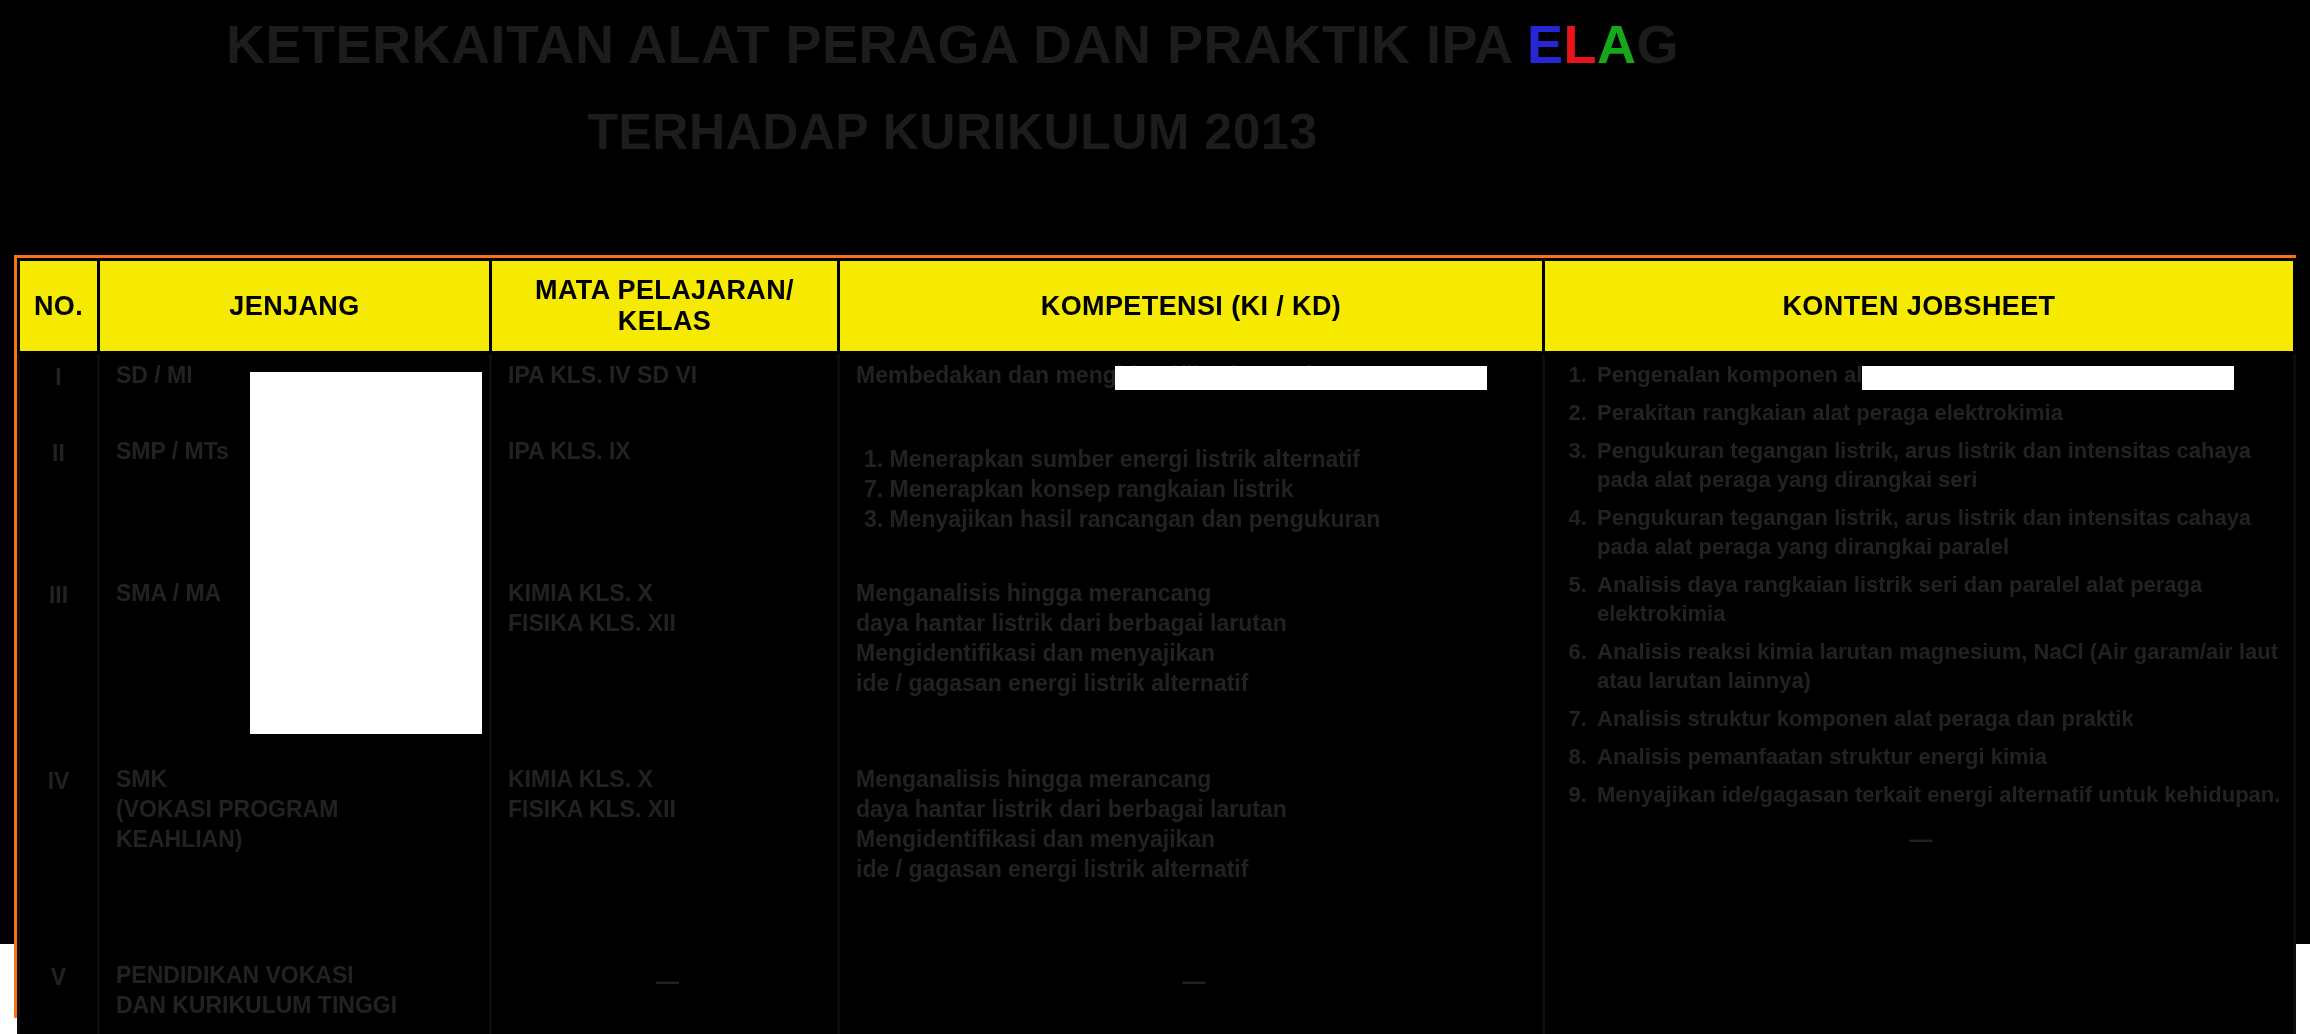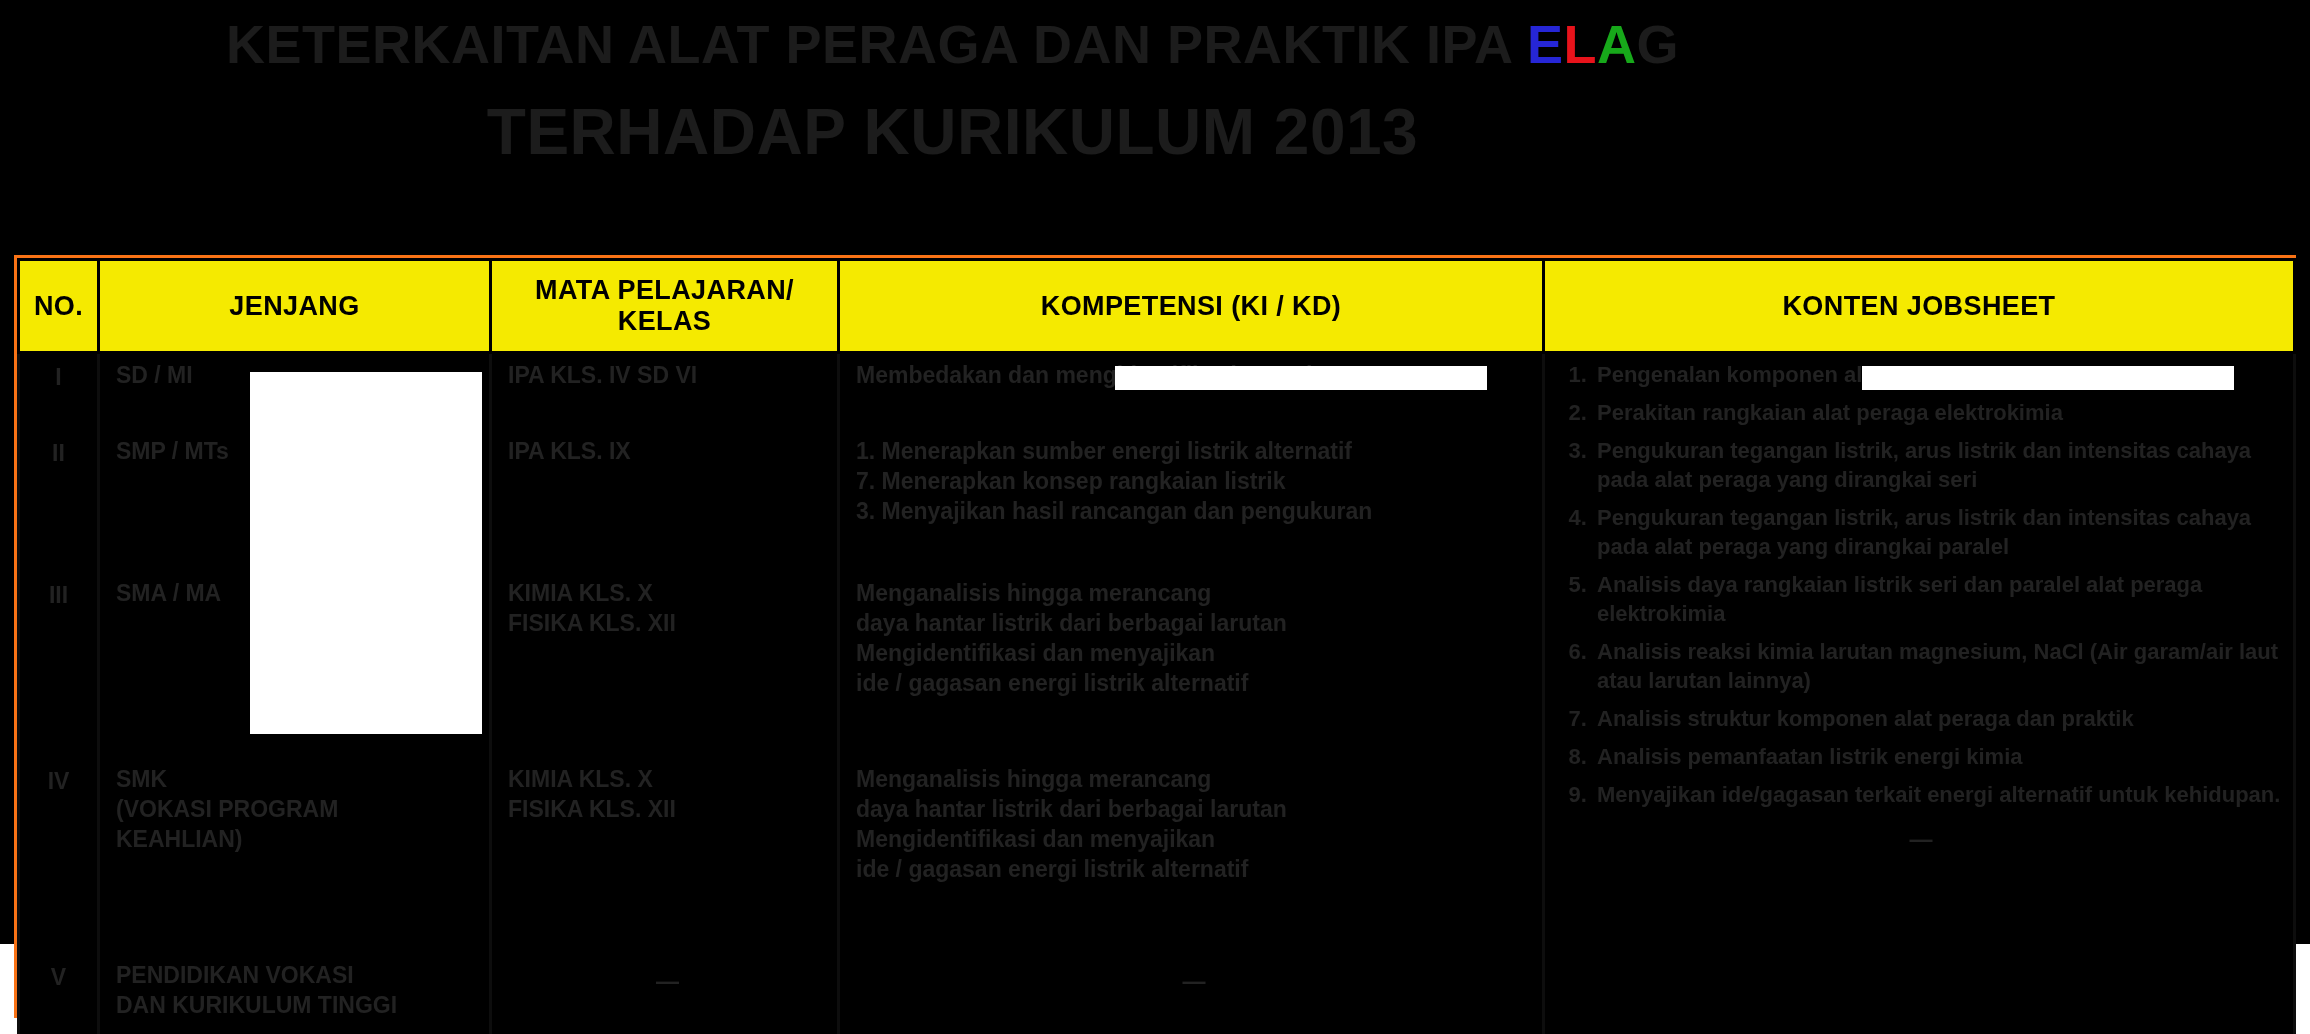--- a/index.html
+++ b/index.html
@@ -36,21 +36,21 @@
     letter-spacing: 0.5px;
     color: #1c1c1c;
     white-space: nowrap;
   }
   .title-line1 {
     font-size: 54px;
     line-height: 60px;
     padding-top: 14px;
   }
   .title-line2 {
-    font-size: 64px;
+    font-size: 50px;
     line-height: 60px;
     padding-top: 28px;
   }
   .logo-e { color: #2626d6; }
   .logo-l { color: #e8131b; }
   .logo-a { color: #17a81a; }
   .logo-g { color: #1c1c1c; }
 
   
   .table-wrap {
@@ -103,21 +103,21 @@
     padding-top: 8px;
   }
   td.jenjang { padding-left: 16px; }
   td.mapel   { padding-left: 16px; }
   td.komp    { padding-left: 16px; }
   td.konten  { padding-left: 14px; }
 
   .dash { text-align: center; display: block; padding-top: 6px; }
 
   .kd-list {
-    margin: 0;
+    margin: 8px;
     padding: 0;
     list-style: none;
   }
   .kd-list li {
     white-space: nowrap;
   }
   .blk { display: block; }
   .gap { height: 26px; }
 
   
@@ -185,21 +185,21 @@
           <td class="komp">Membedakan dan mengidentifikasi energi</td>
           <td class="konten" rowspan="5">
             <ol class="jobsheet">
               <li>Pengenalan komponen alat peraga dan praktik</li>
               <li>Perakitan rangkaian alat peraga elektrokimia</li>
               <li>Pengukuran tegangan listrik, arus listrik dan intensitas cahaya pada alat peraga yang dirangkai seri</li>
               <li>Pengukuran tegangan listrik, arus listrik dan intensitas cahaya pada alat peraga yang dirangkai paralel</li>
               <li>Analisis daya rangkaian listrik seri dan paralel alat peraga elektrokimia</li>
               <li>Analisis reaksi kimia larutan magnesium, NaCl (Air garam/air laut atau larutan lainnya)</li>
               <li>Analisis struktur komponen alat peraga dan praktik</li>
-              <li>Analisis pemanfaatan listrik energi kimia</li>
+              <li>Analisis pemanfaatan struktur energi kimia</li>
               <li>Menyajikan ide/gagasan terkait energi alternatif untuk kehidupan.</li>
             </ol>
             <span class="dash">—</span>
           </td>
         </tr>
 
         <tr class="row-smp">
           <td class="no">II</td>
           <td class="jenjang">SMP / MTs</td>
           <td class="mapel">IPA KLS. IX</td>

